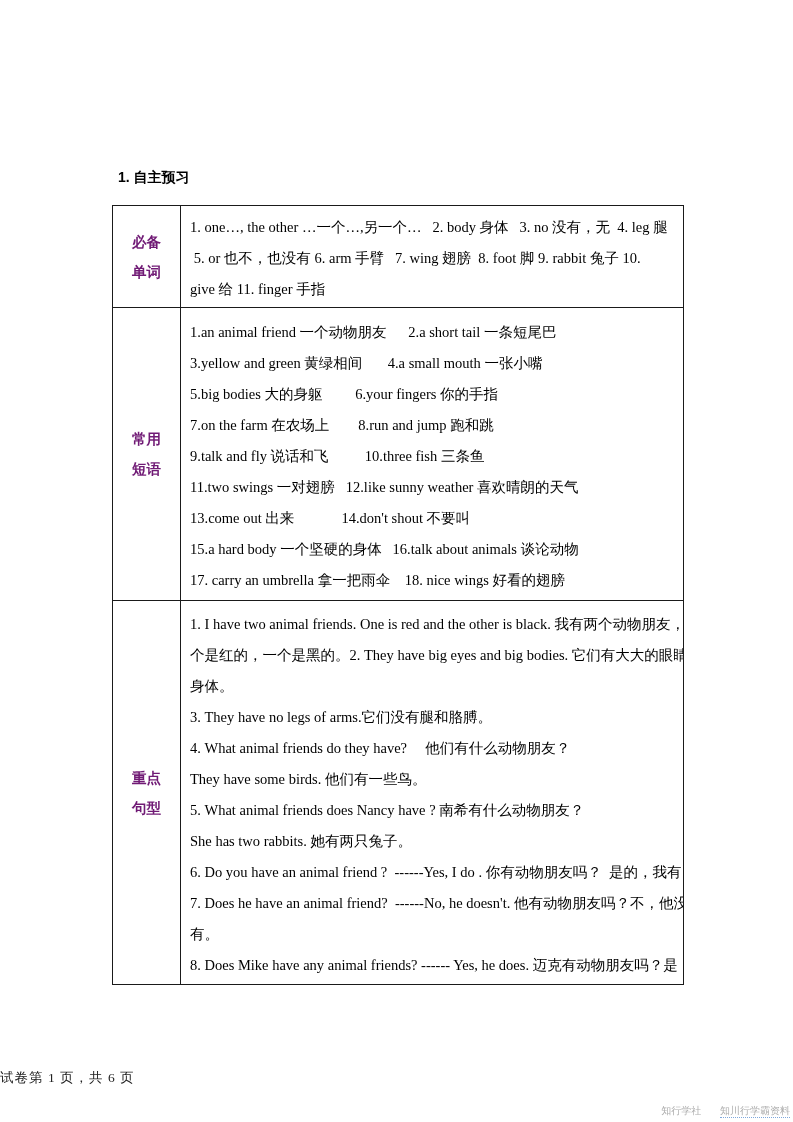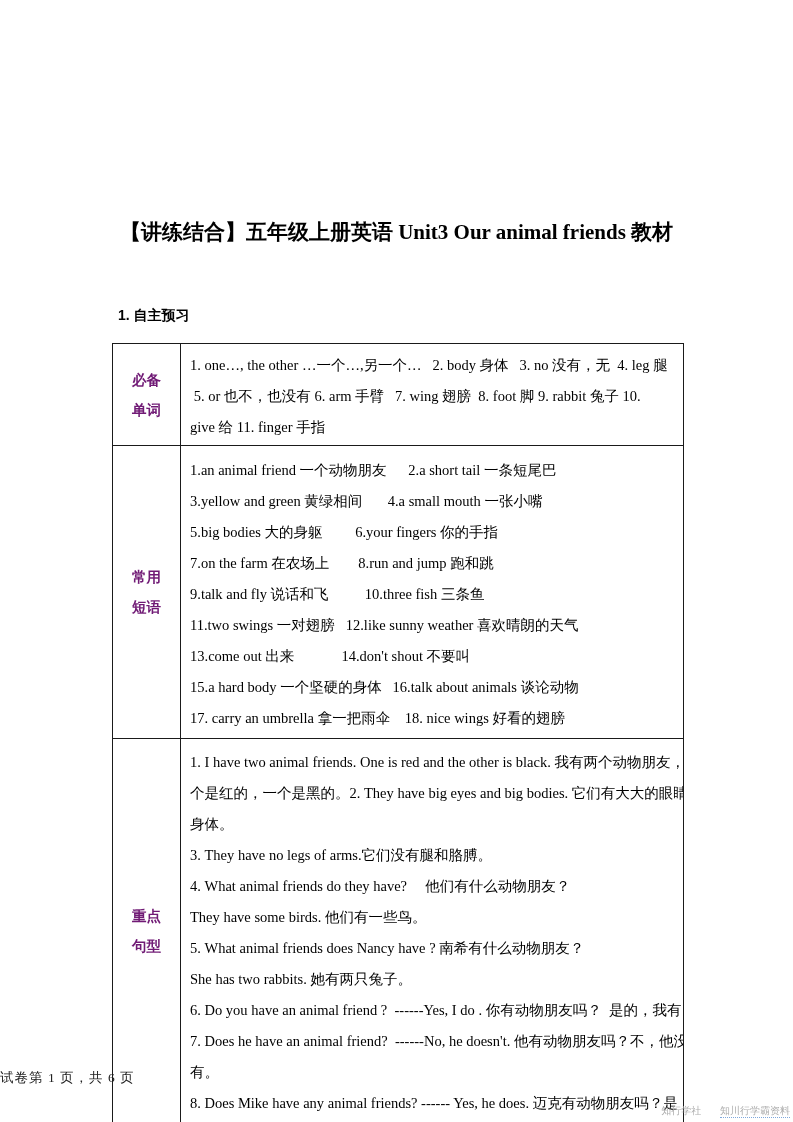--- a/index.html
+++ b/index.html
@@ -77,21 +77,20 @@
   .watermark .wm-right {
     margin-left:16px;
     border-bottom:1px dotted #7fa8dc;
     padding-bottom:1px;
   }
 </style>
 </head>
 <body>
 
 <div class="title">
-  <div>【讲练结合】五年级上册英语 Unit3 Our animal friends 教材</div>
 </div>
 
 <div class="section-heading">1. 自主预习</div>
 
 <table class="study-table">
   <tbody>
       <tr class="row-1">
     <td class="row-label">必备
 单词</td>
     <td class="row-content">1. one…, the other …一个…,另一个…   2. body 身体   3. no 没有，无  4. leg 腿

